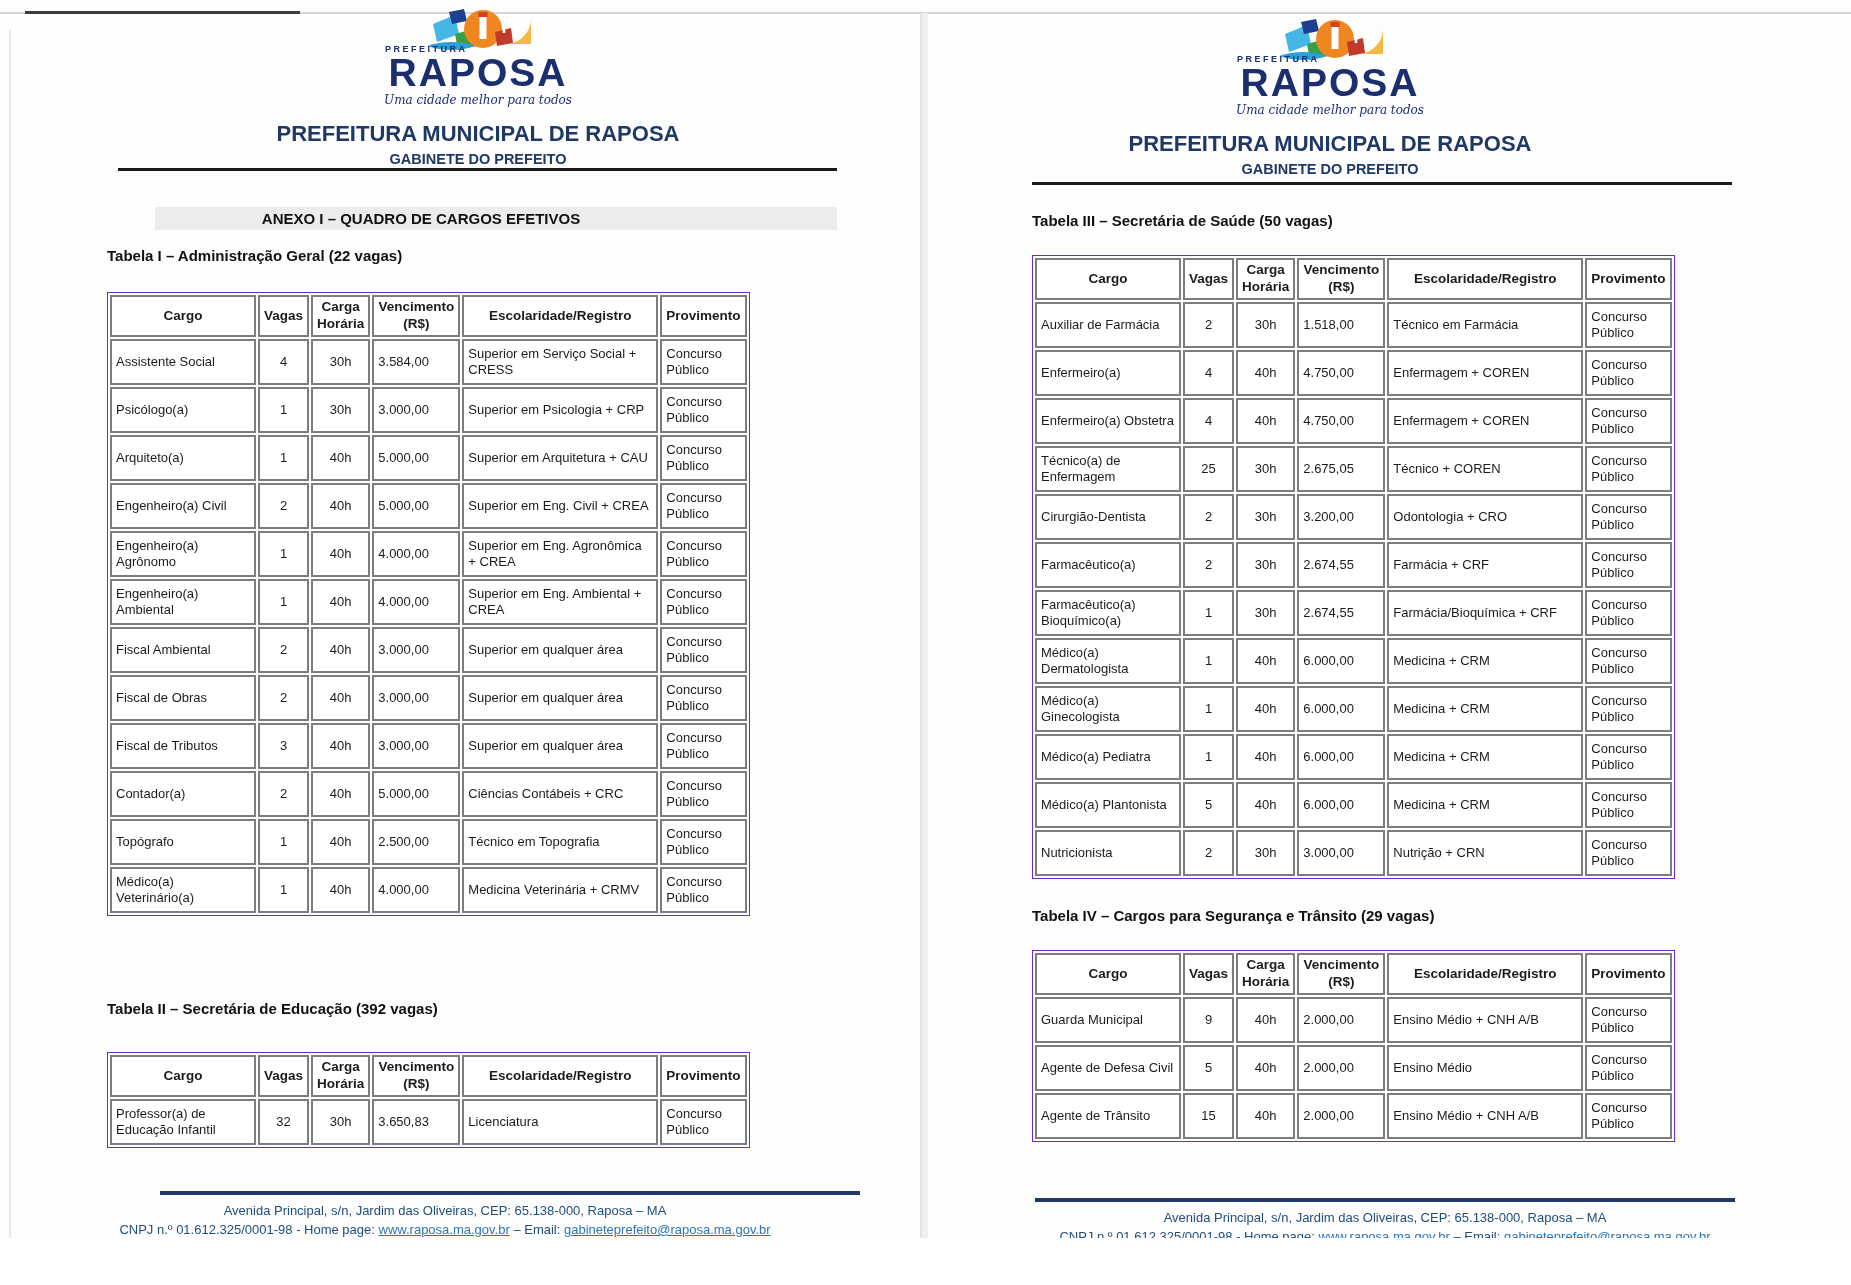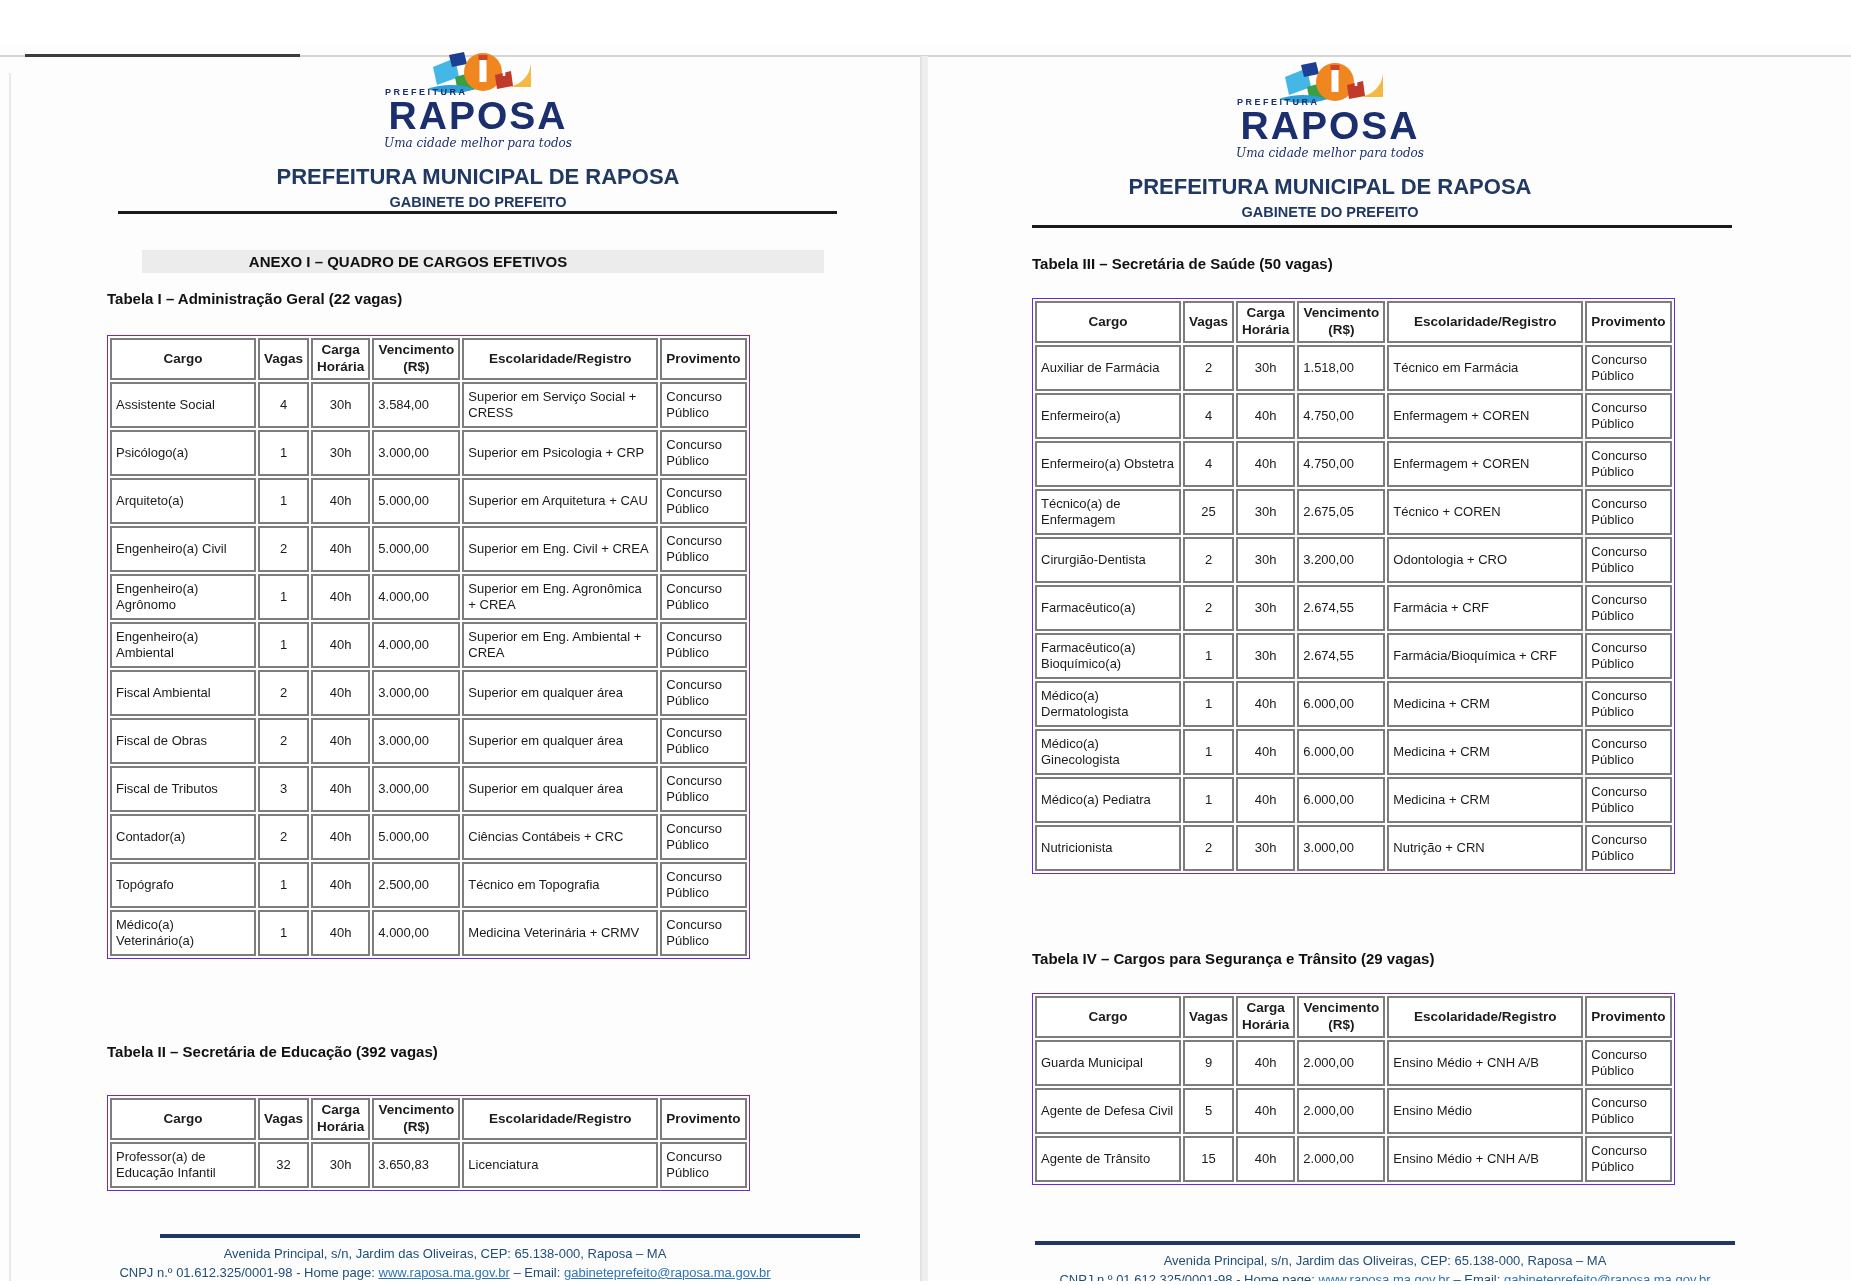--- a/index.html
+++ b/index.html
@@ -1,18 +1,18 @@
 <!DOCTYPE html>
 <html><head>
 <meta charset="utf-8">
 <style>
   html,body{margin:0;padding:0;background:#ffffff;}
   #canvas{
     position:relative;width:1851px;height:1238px;background:#fdfdfd;
-    overflow:hidden;font-family:"Liberation Sans",sans-serif;margin-top:43px;
+    overflow:hidden;font-family:"Liberation Sans",sans-serif;
   }
   
   .artifact{position:absolute;}
   
   .page-header{position:absolute;text-align:center;}
   .logo{display:block;margin:0 auto;}
   .logo-pref{font-family:"Liberation Sans",sans-serif;font-size:9px;font-weight:bold;letter-spacing:2.5px;fill:#1b2e6e;}
   .logo-name{font-family:"Liberation Sans",sans-serif;font-size:39px;font-weight:bold;letter-spacing:2px;fill:#1b2e6e;}
   .logo-tagline{font-family:"DejaVu Serif",serif;font-style:italic;font-size:12px;fill:#1b2e6e;}
   .doc-title{margin-top:14px;color:#1f3864;font-weight:bold;font-size:22px;line-height:24px;}
@@ -80,21 +80,21 @@
         </g>
         <text class="logo-pref" x="14" y="44">PREFEITURA</text>
         <text class="logo-name" x="107" y="78" text-anchor="middle">RAPOSA</text>
         <text class="logo-tagline" x="107" y="96" text-anchor="middle">Uma cidade melhor para todos</text>
       </svg>
       <div class="doc-title">PREFEITURA MUNICIPAL DE RAPOSA</div>
       <div class="doc-subtitle">GABINETE DO PREFEITO</div>
     </div>
     <div class="rule" style="left:118px;top:168px;width:719px;"></div>
 
-    <div class="anexo" style="left:142px;top:207px;width:682px;">
+    <div class="anexo" style="left:155px;top:207px;width:682px;">
       <span>ANEXO I – QUADRO DE CARGOS EFETIVOS</span>
     </div>
 
     <div class="tbl-title" style="left:107px;top:247px;">Tabela I – Administração Geral (22 vagas)</div>
     <table class="doc" style="left:107px;top:292px;">
         <thead>
           <tr>
             <th class="c0">Cargo</th>
             <th class="c1">Vagas</th>
             <th class="c2">Carga Horária</th>
@@ -347,20 +347,28 @@
           </tr>
           <tr>
             <td class="c0">Médico(a) Pediatra</td>
             <td class="c1">1</td>
             <td class="c2">40h</td>
             <td class="c3">6.000,00</td>
             <td class="c4">Medicina + CRM</td>
             <td class="c5">Concurso Público</td>
           </tr>
           <tr>
+            <td class="c0">Médico(a) Plantonista</td>
+            <td class="c1">5</td>
+            <td class="c2">40h</td>
+            <td class="c3">6.000,00</td>
+            <td class="c4">Medicina + CRM</td>
+            <td class="c5">Concurso Público</td>
+          </tr>
+          <tr>
             <td class="c0">Nutricionista</td>
             <td class="c1">2</td>
             <td class="c2">30h</td>
             <td class="c3">3.000,00</td>
             <td class="c4">Nutrição + CRN</td>
             <td class="c5">Concurso Público</td>
           </tr>
         </tbody>
       </table>
 

